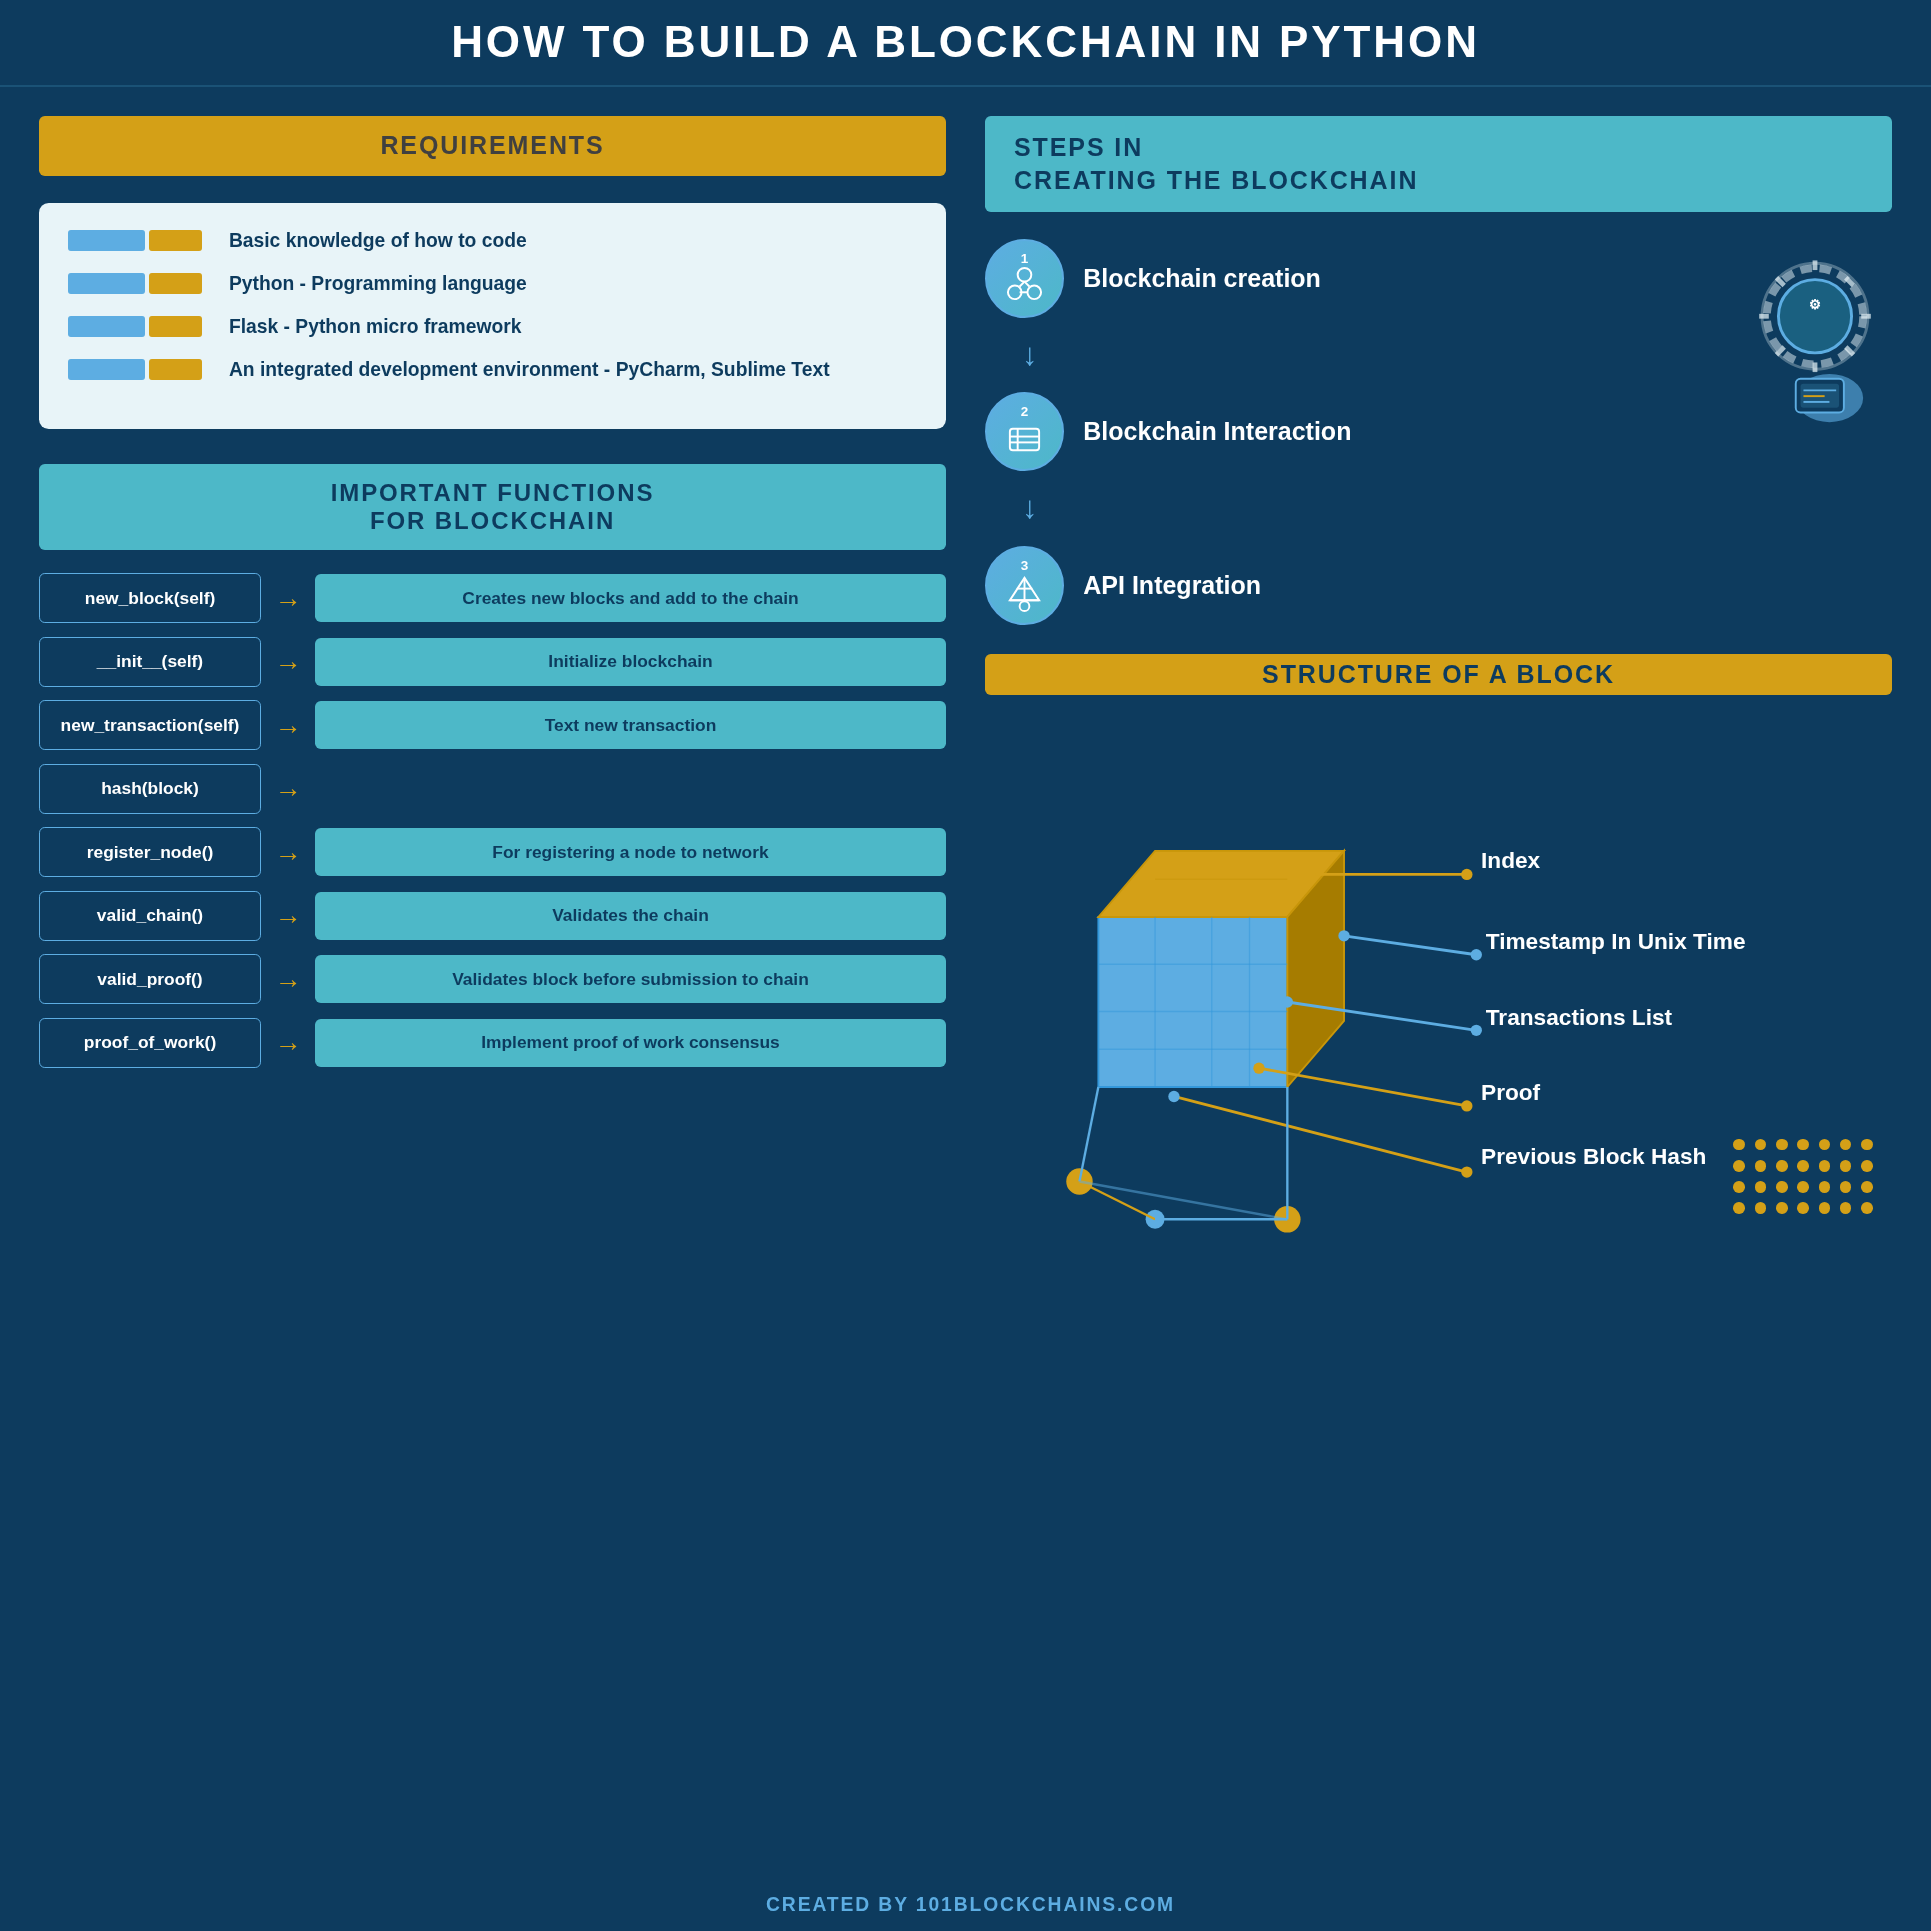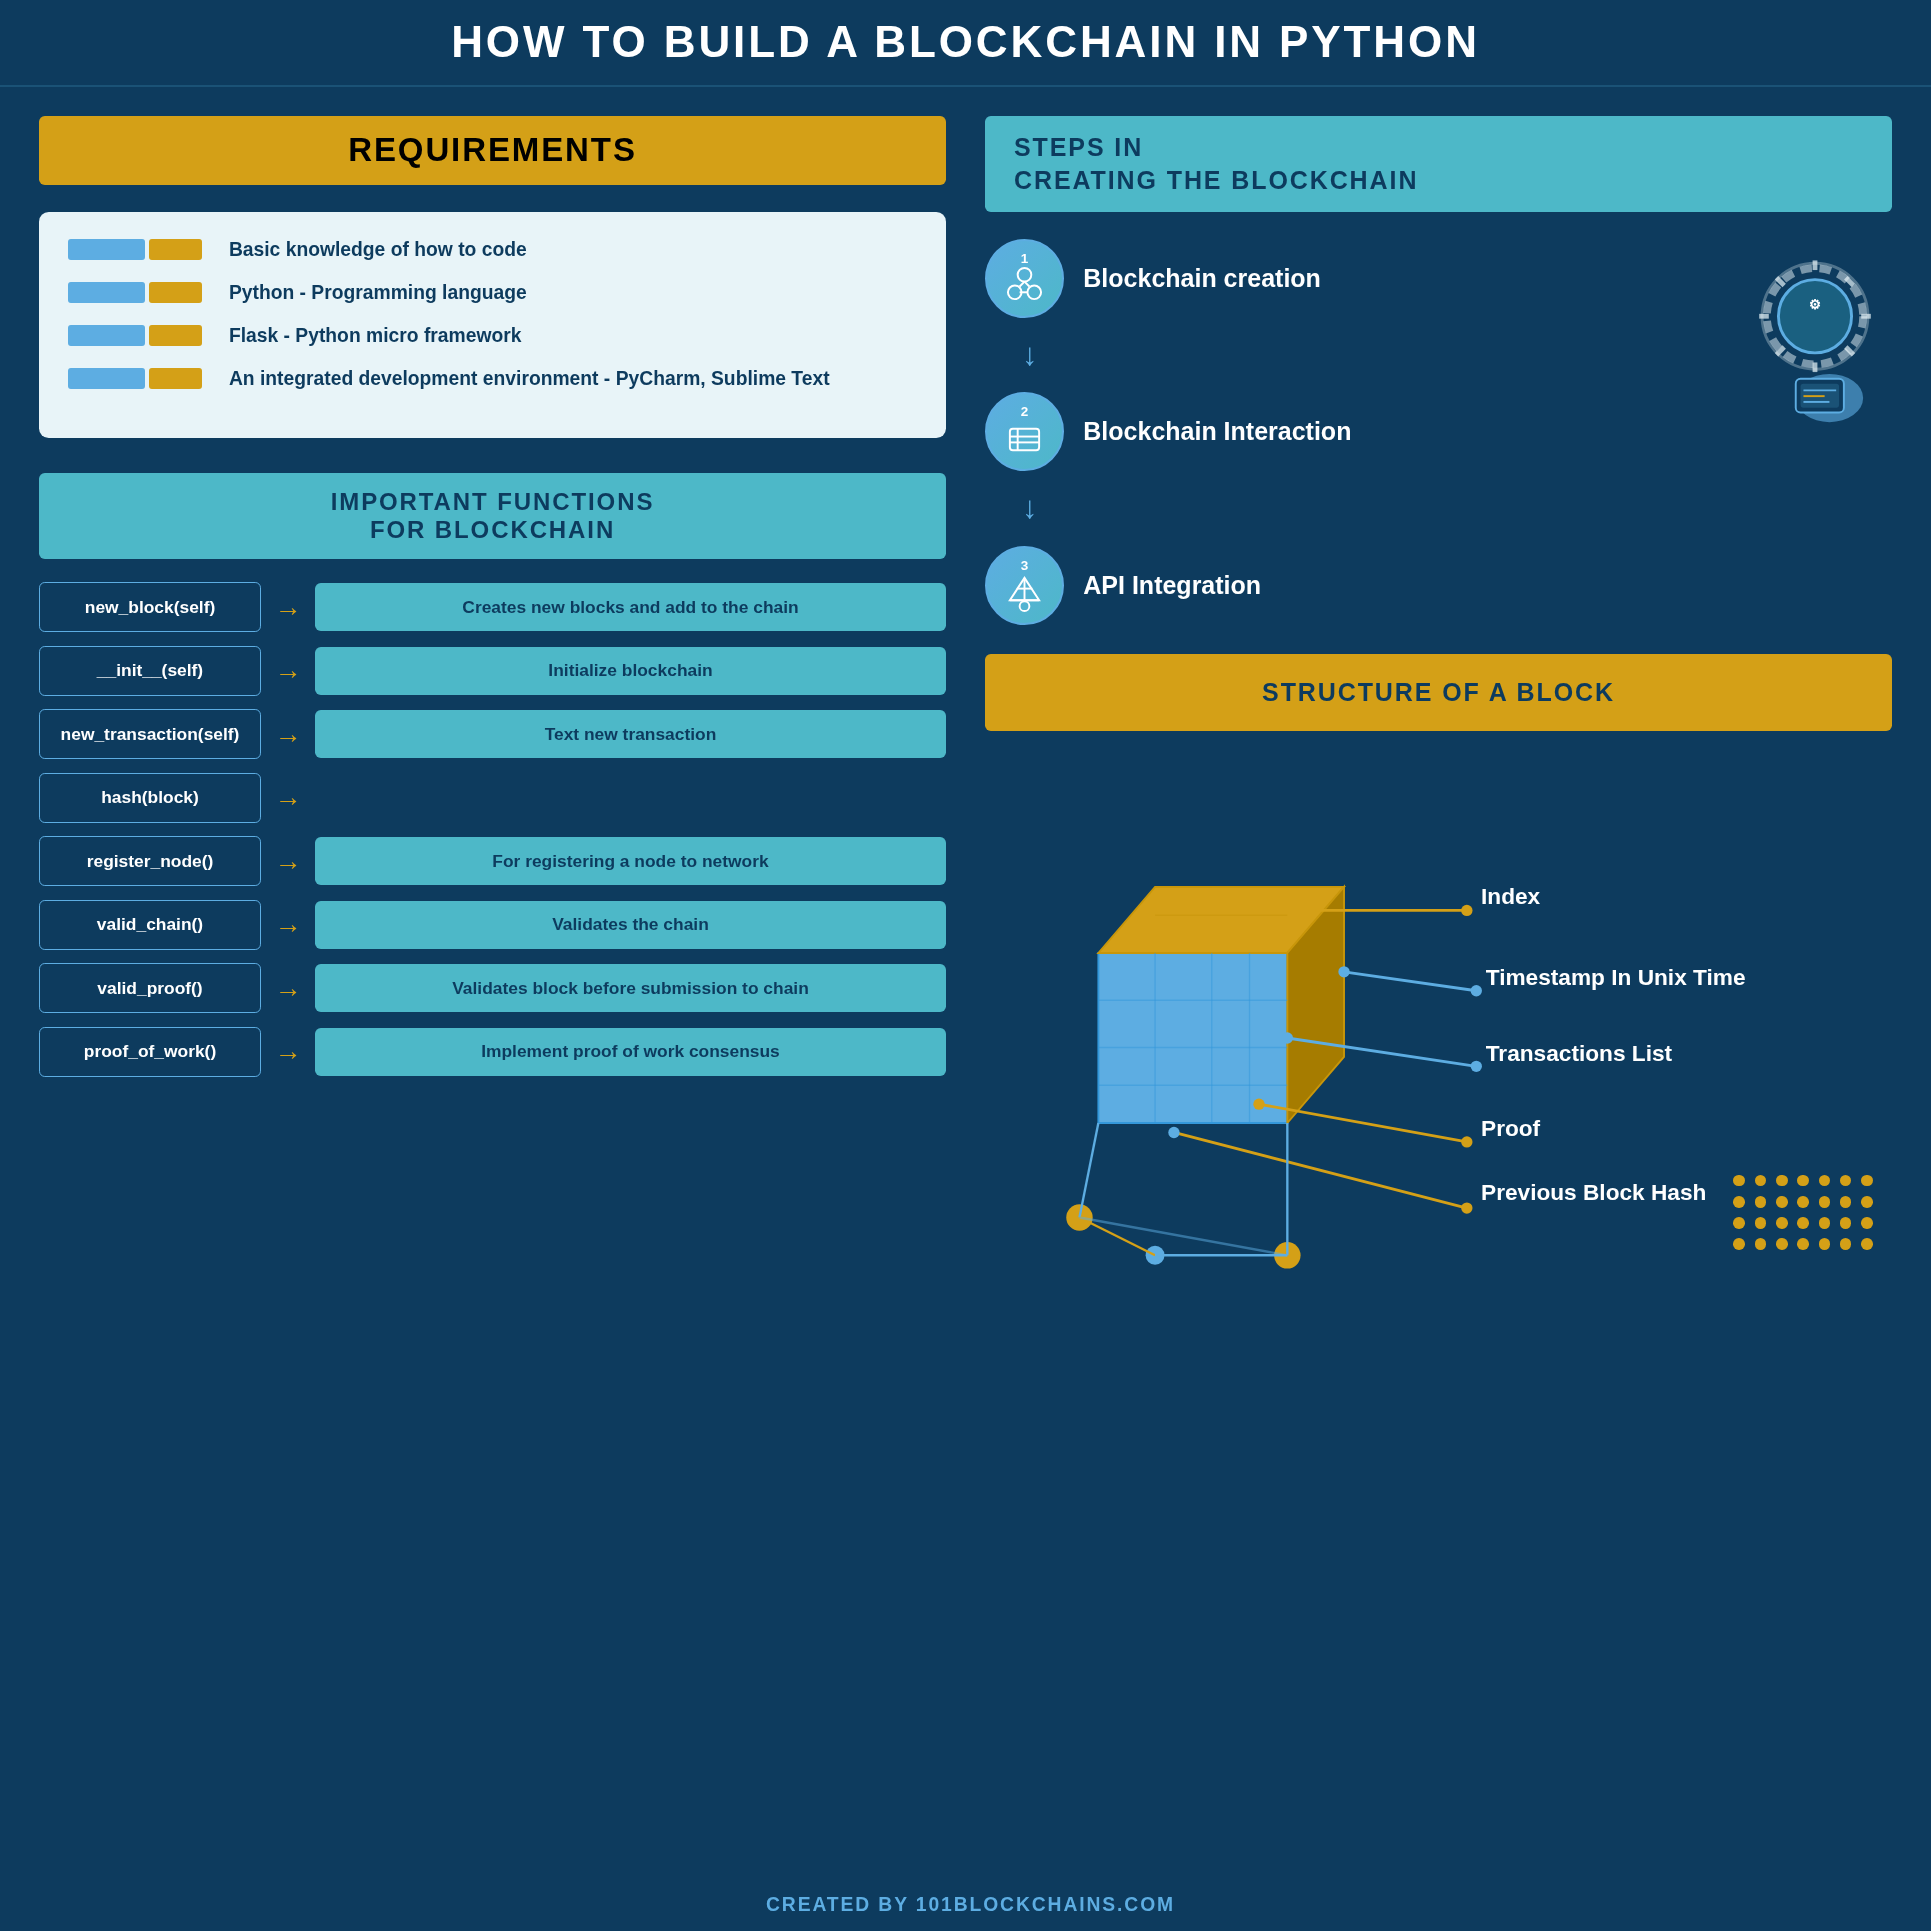--- a/index.html
+++ b/index.html
@@ -56,22 +56,22 @@
 
     
     .section-header-gold {
       background-color: #d4a017;
       padding: 15.4px 29px;
       border-radius: 5.8px;
       text-align: center;
       margin-bottom: 27px;
     }
     .section-header-gold span {
-      color: #000000;
-      font-size: 33px;
+      color: #404040;
+      font-size: 25px;
       font-weight: 900;
       letter-spacing: 1.9px;
     }
 
     .req-item {
       display: flex;
       align-items: center;
       gap: 27px;
       margin-bottom: 21px;
     }
@@ -168,21 +168,21 @@
       font-weight: 700;
       padding: 13.5px 17.4px;
       border-radius: 5.8px;
       flex: 1;
       text-align: center;
     }
 
     
     .structure-header {
       background-color: #d4a017;
-      padding: 24px 29px;
+      padding: 6px 29px;
       border-radius: 5.8px;
       text-align: center;
       margin-bottom: 27px;
       margin-top: 29px;
     }
     .structure-header span {
       color: #0d3b5e;
       font-size: 25px;
       font-weight: 900;
       letter-spacing: 1.9px;

